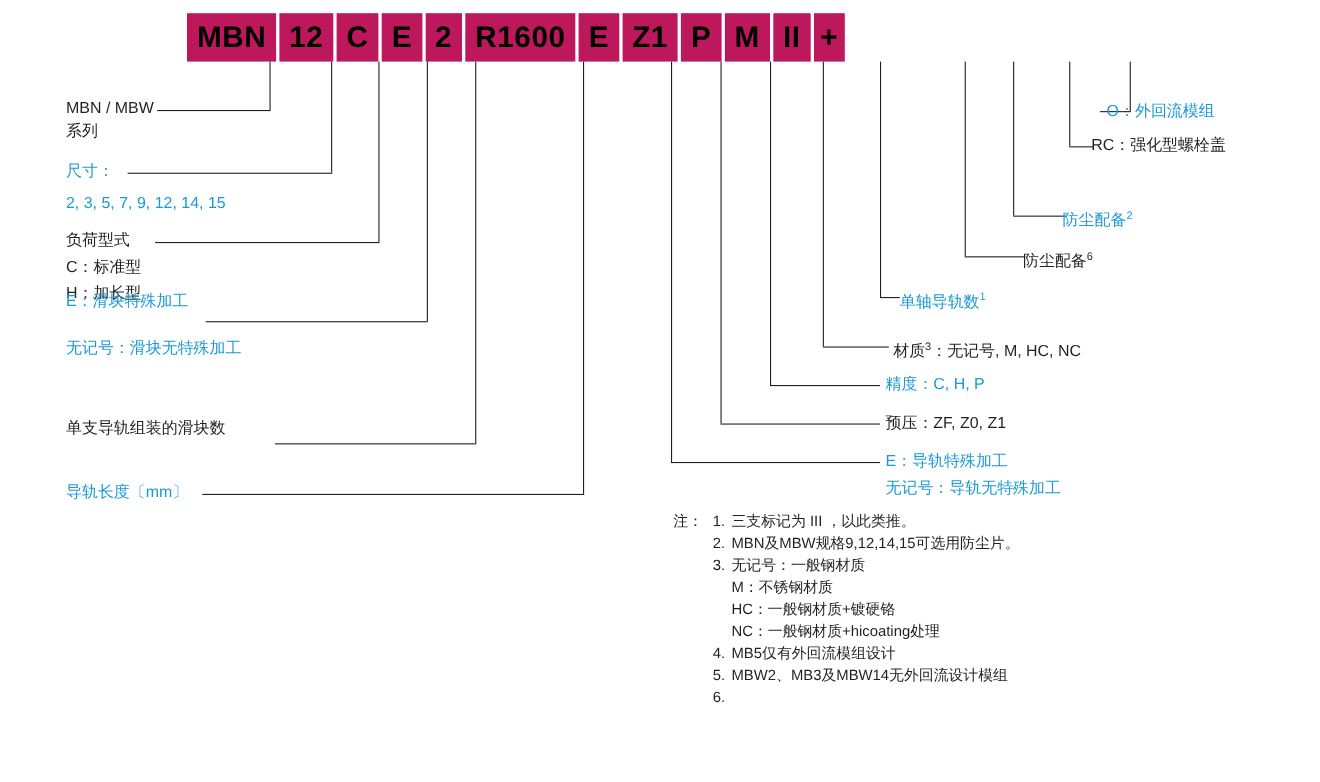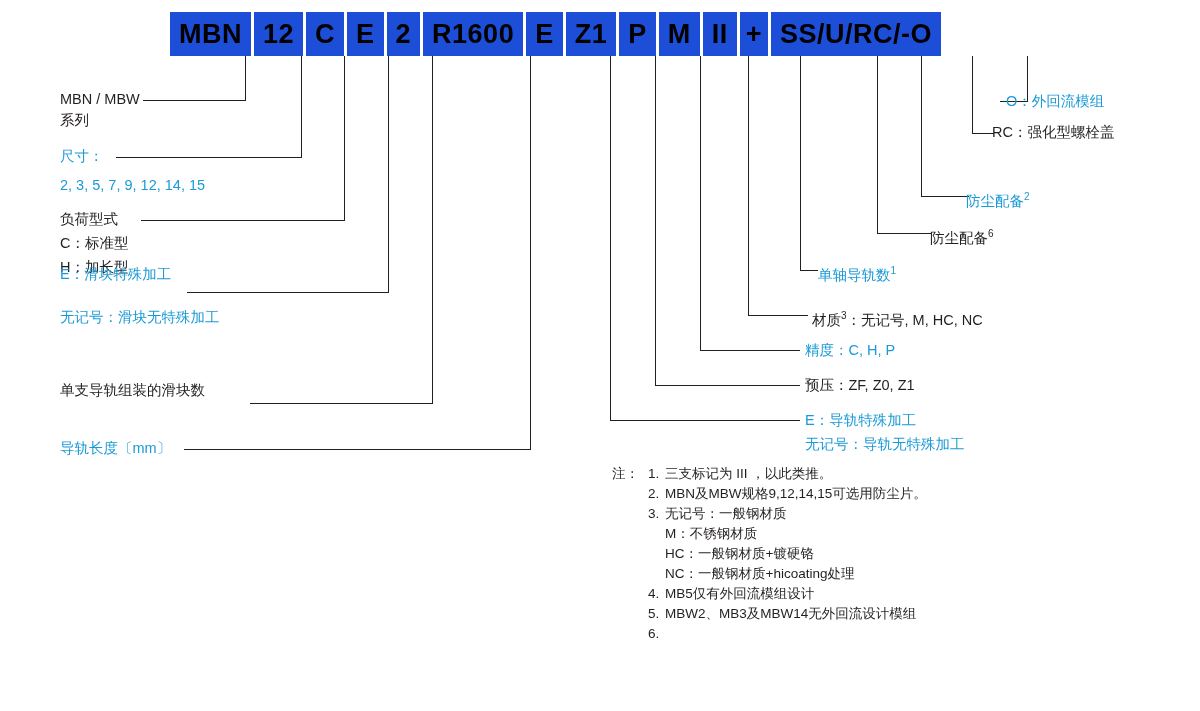--- a/index.html
+++ b/index.html
@@ -24,21 +24,21 @@
   
   .code-row {
     position: absolute;
     left: 170px;
     top: 12px;
     display: flex;
     align-items: stretch;
     gap: 3px;
   }
   .code-cell {
-    background: #1d4ed8;
+    background: #be185d;
     color: #000000;
     font-weight: bold;
     font-size: 27px;
     line-height: 44px;
     height: 44px;
     padding: 0 9px;
     text-align: center;
     letter-spacing: 0.5px;
     font-family: "Liberation Sans", sans-serif;
   }
@@ -112,21 +112,20 @@
     <div class="code-cell">C</div>
     <div class="code-cell">E</div>
     <div class="code-cell">2</div>
     <div class="code-cell">R1600</div>
     <div class="code-cell">E</div>
     <div class="code-cell">Z1</div>
     <div class="code-cell">P</div>
     <div class="code-cell">M</div>
     <div class="code-cell">II</div>
     <div class="code-cell plus">+</div>
-    <div class="code-cell">SS/U/RC/-O</div>
   </div>
 
   <div class="vline" style="left:245px; top:56px; height:44px;"></div>
   <div class="hline" style="left:143px; top:100px; width:103px;"></div>
 
   <div class="vline" style="left:301px; top:56px; height:101px;"></div>
   <div class="hline" style="left:116px; top:157px; width:186px;"></div>
 
   <div class="vline" style="left:344px; top:56px; height:164px;"></div>
   <div class="hline" style="left:141px; top:220px; width:204px;"></div>

